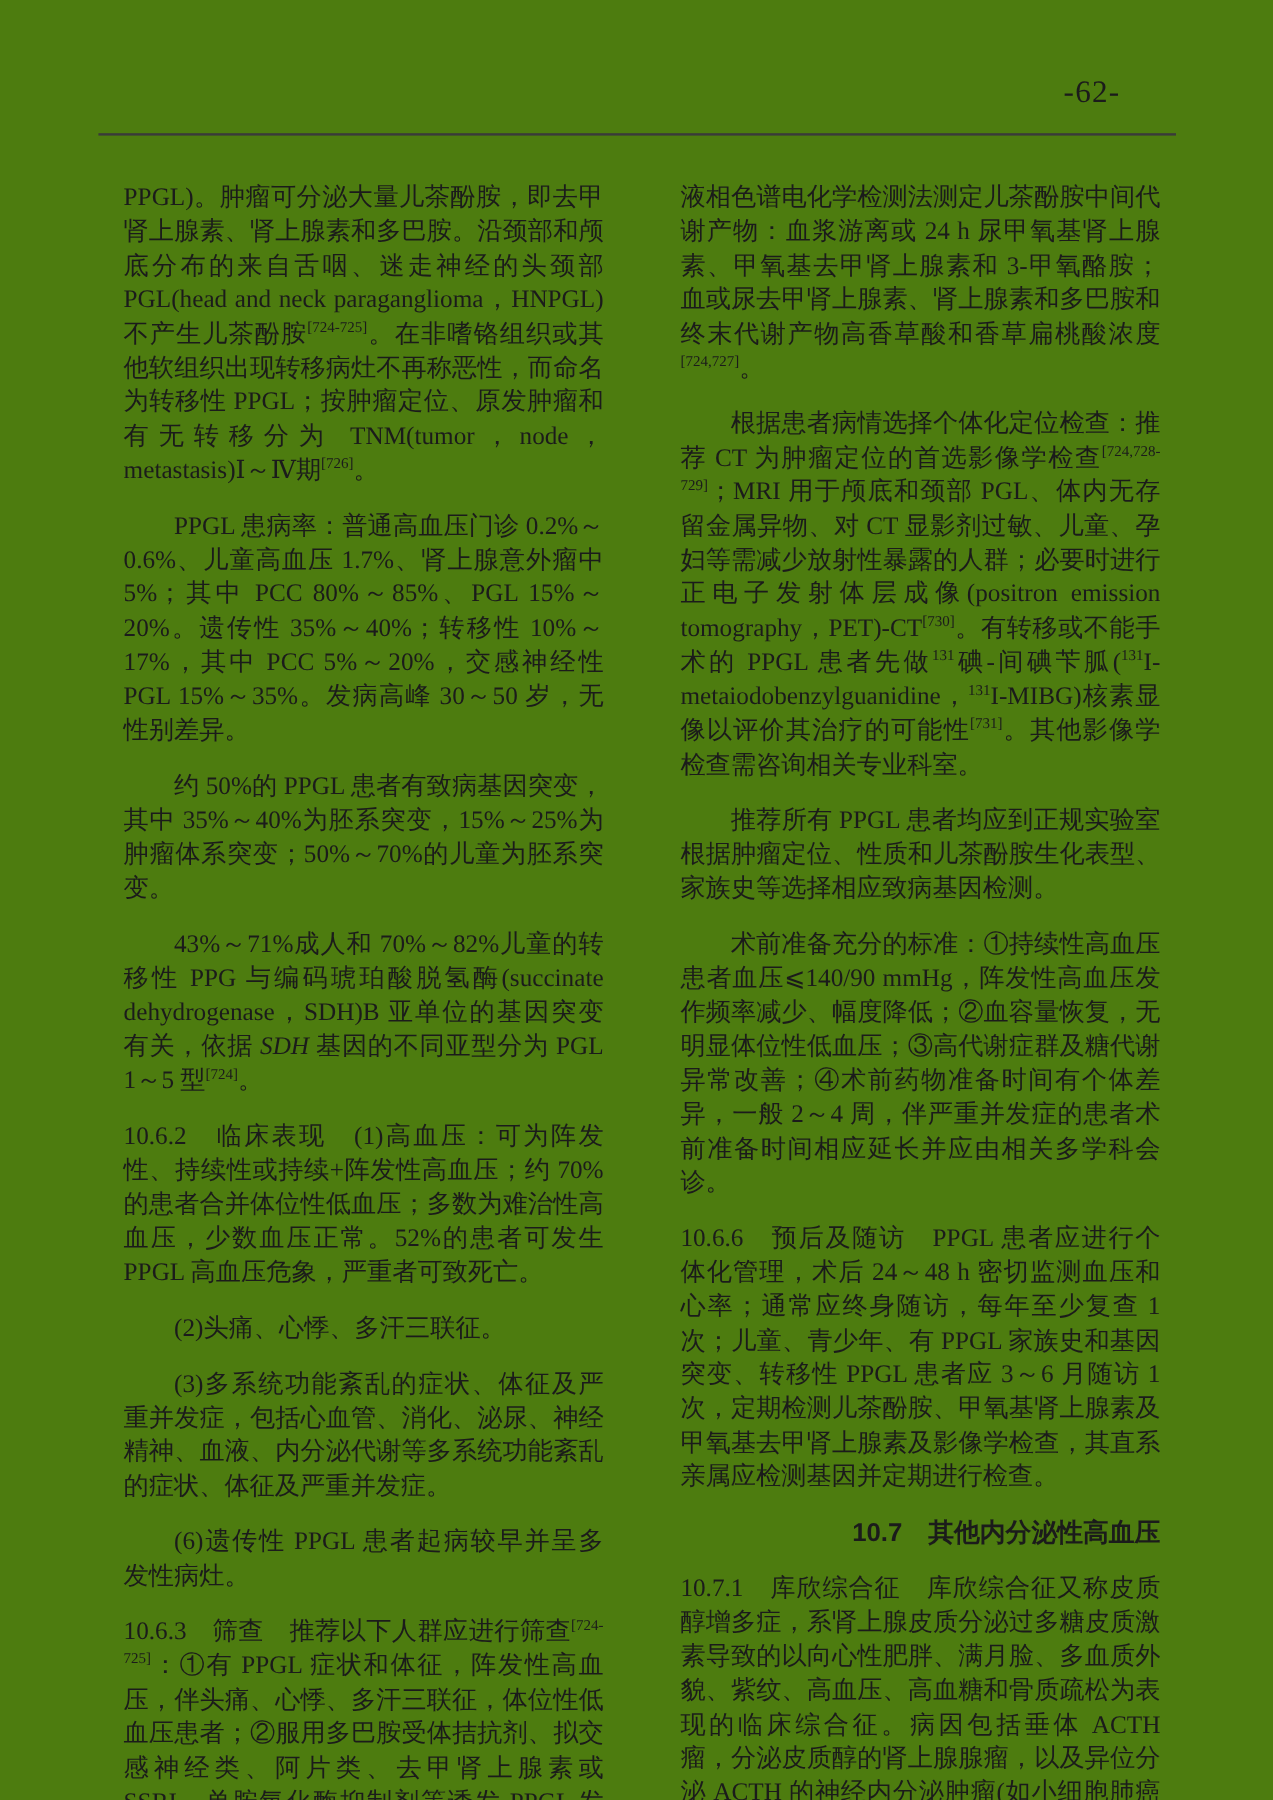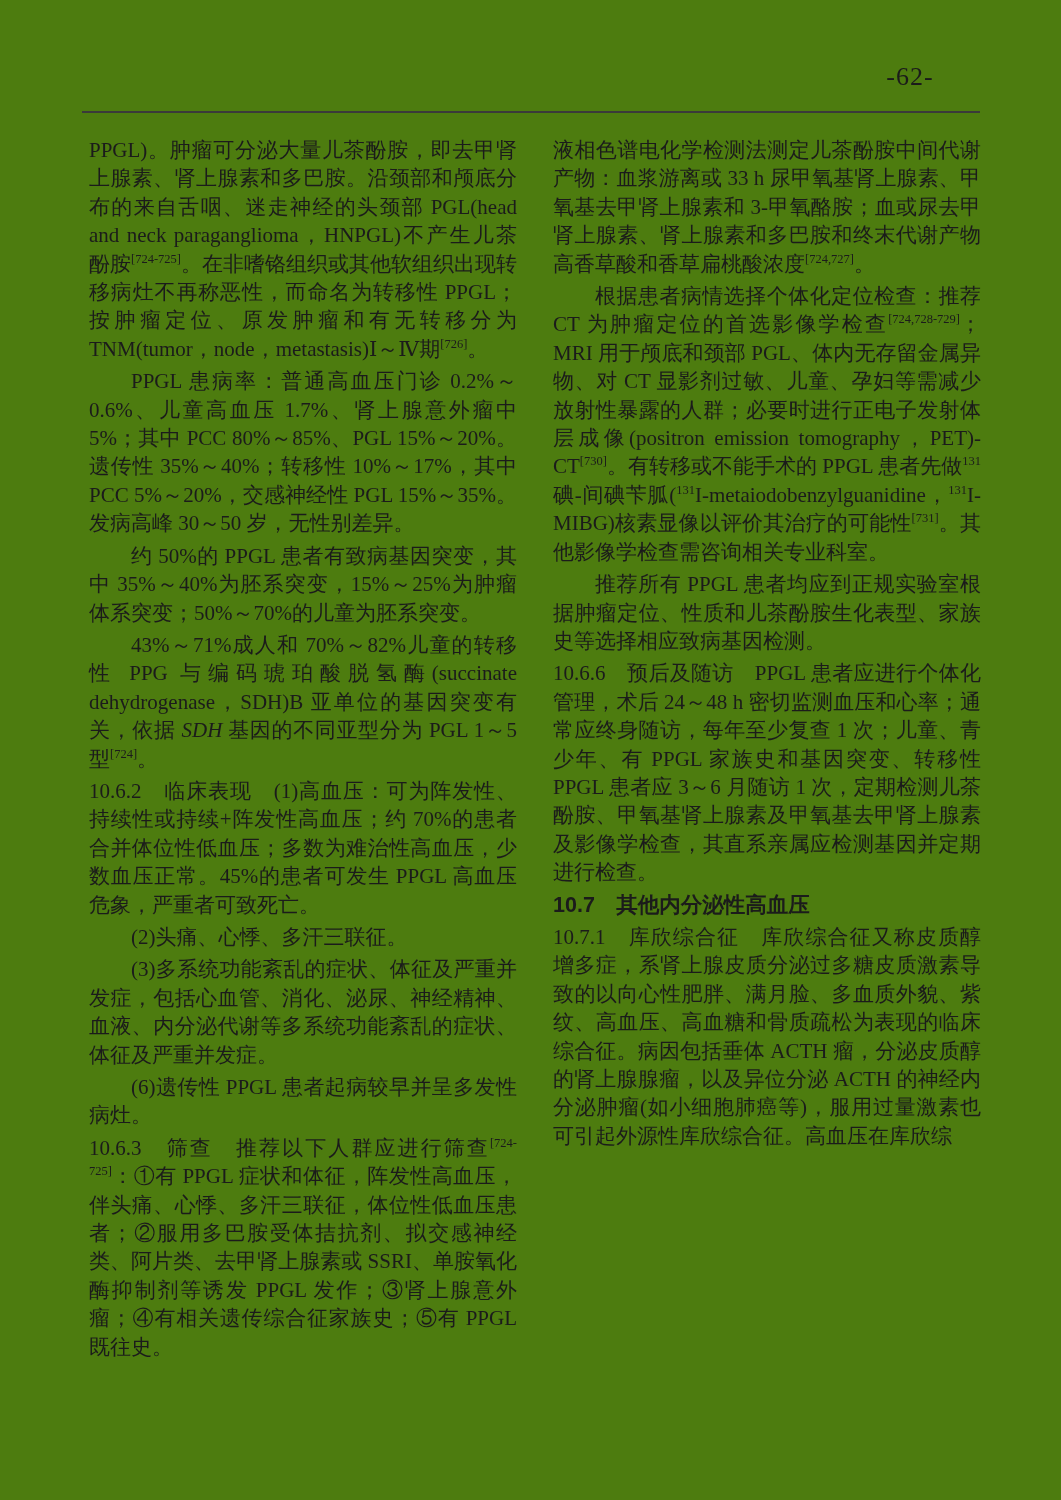--- a/index.html
+++ b/index.html
@@ -40,33 +40,33 @@
     left: 85px;
     width: 900px;
     display: flex;
     gap: 28px;
   }
   .col {
     width: 436px;
     flex: 0 0 436px;
   }
   .para {
-    margin: 4px;
+    margin: 18px;
     font-size: 21px;
     line-height: 28.4px;
     text-align: justify;
     word-break: break-word;
     overflow-wrap: break-word;
   }
   .para.indent { text-indent: 2em; }
   .para.heading {
     font-family: "Liberation Sans", "DejaVu Sans", sans-serif;
     font-weight: bold;
     font-size: 21.5px;
-    text-align: left;
+    text-align: right;
   }
   .para sup {
     font-size: 12.5px;
     line-height: 0;
     vertical-align: super;
     letter-spacing: 0;
   }
   .para i { font-style: italic; }
 </style>
 </head>
@@ -74,28 +74,29 @@
 
 <div class="page">
   <div class="page-number">-62-</div>
   <div class="head-rule"></div>
   <div class="columns">
     <div class="col">
         <p class="para cont"><span>PPGL)。肿瘤可分泌大量儿茶酚胺，即去甲肾上腺素、肾上腺素和多巴胺。沿颈部和颅底分布的来自舌咽、迷走神经的头颈部 PGL(head and neck paraganglioma，HNPGL)不产生儿茶酚胺</span><sup>[724-725]</sup><span>。在非嗜铬组织或其他软组织出现转移病灶不再称恶性，而命名为转移性 PPGL；按肿瘤定位、原发肿瘤和有无转移分为 TNM(tumor，node，metastasis)Ⅰ～Ⅳ期</span><sup>[726]</sup><span>。</span></p>
         <p class="para indent body"><span>PPGL 患病率：普通高血压门诊 0.2%～0.6%、儿童高血压 1.7%、肾上腺意外瘤中 5%；其中 PCC 80%～85%、PGL 15%～20%。遗传性 35%～40%；转移性 10%～17%，其中 PCC 5%～20%，交感神经性 PGL 15%～35%。发病高峰 30～50 岁，无性别差异。</span></p>
         <p class="para indent body"><span>约 50%的 PPGL 患者有致病基因突变，其中 35%～40%为胚系突变，15%～25%为肿瘤体系突变；50%～70%的儿童为胚系突变。</span></p>
         <p class="para indent body"><span>43%～71%成人和 70%～82%儿童的转移性 PPG 与编码琥珀酸脱氢酶(succinate dehydrogenase，SDH)B 亚单位的基因突变有关，依据 </span><i>SDH</i><span> 基因的不同亚型分为 PGL 1～5 型</span><sup>[724]</sup><span>。</span></p>
-        <p class="para section"><span>10.6.2　临床表现　(1)高血压：可为阵发性、持续性或持续+阵发性高血压；约 70%的患者合并体位性低血压；多数为难治性高血压，少数血压正常。45%的患者可发生 PPGL 高血压危象，严重者可致死亡。</span></p>
+        <p class="para section"><span>10.6.2　临床表现　(1)高血压：可为阵发性、持续性或持续+阵发性高血压；约 70%的患者合并体位性低血压；多数为难治性高血压，少数血压正常。52%的患者可发生 PPGL 高血压危象，严重者可致死亡。</span></p>
         <p class="para indent body"><span>(2)头痛、心悸、多汗三联征。</span></p>
         <p class="para indent body"><span>(3)多系统功能紊乱的症状、体征及严重并发症，包括心血管、消化、泌尿、神经精神、血液、内分泌代谢等多系统功能紊乱的症状、体征及严重并发症。</span></p>
         <p class="para indent body"><span>(6)遗传性 PPGL 患者起病较早并呈多发性病灶。</span></p>
         <p class="para section"><span>10.6.3　筛查　推荐以下人群应进行筛查</span><sup>[724-725]</sup><span>：①有 PPGL 症状和体征，阵发性高血压，伴头痛、心悸、多汗三联征，体位性低血压患者；②服用多巴胺受体拮抗剂、拟交感神经类、阿片类、去甲肾上腺素或 SSRI、单胺氧化酶抑制剂等诱发 PPGL 发作；③肾上腺意外瘤；④有相关遗传综合征家族史；⑤有 PPGL 既往史。</span></p>
       </div>
     <div class="col">
-        <p class="para cont"><span>液相色谱电化学检测法测定儿茶酚胺中间代谢产物：血浆游离或 33 h 尿甲氧基肾上腺素、甲氧基去甲肾上腺素和 3-甲氧酪胺；血或尿去甲肾上腺素、肾上腺素和多巴胺和终末代谢产物高香草酸和香草扁桃酸浓度</span><sup>[724,727]</sup><span>。</span></p>
+        <p class="para cont"><span>液相色谱电化学检测法测定儿茶酚胺中间代谢产物：血浆游离或 24 h 尿甲氧基肾上腺素、甲氧基去甲肾上腺素和 3-甲氧酪胺；血或尿去甲肾上腺素、肾上腺素和多巴胺和终末代谢产物高香草酸和香草扁桃酸浓度</span><sup>[724,727]</sup><span>。</span></p>
         <p class="para indent body"><span>根据患者病情选择个体化定位检查：推荐 CT 为肿瘤定位的首选影像学检查</span><sup>[724,728-729]</sup><span>；MRI 用于颅底和颈部 PGL、体内无存留金属异物、对 CT 显影剂过敏、儿童、孕妇等需减少放射性暴露的人群；必要时进行正电子发射体层成像(positron emission tomography，PET)-CT</span><sup>[730]</sup><span>。有转移或不能手术的 PPGL 患者先做</span><sup>131</sup><span>碘-间碘苄胍(</span><sup>131</sup><span>I-metaiodobenzylguanidine，</span><sup>131</sup><span>I-MIBG)核素显像以评价其治疗的可能性</span><sup>[731]</sup><span>。其他影像学检查需咨询相关专业科室。</span></p>
         <p class="para indent body"><span>推荐所有 PPGL 患者均应到正规实验室根据肿瘤定位、性质和儿茶酚胺生化表型、家族史等选择相应致病基因检测。</span></p>
+        <p class="para indent body"><span>术前准备充分的标准：①持续性高血压患者血压⩽140/90 mmHg，阵发性高血压发作频率减少、幅度降低；②血容量恢复，无明显体位性低血压；③高代谢症群及糖代谢异常改善；④术前药物准备时间有个体差异，一般 2～4 周，伴严重并发症的患者术前准备时间相应延长并应由相关多学科会诊。</span></p>
         <p class="para section"><span>10.6.6　预后及随访　PPGL 患者应进行个体化管理，术后 24～48 h 密切监测血压和心率；通常应终身随访，每年至少复查 1 次；儿童、青少年、有 PPGL 家族史和基因突变、转移性 PPGL 患者应 3～6 月随访 1 次，定期检测儿茶酚胺、甲氧基肾上腺素及甲氧基去甲肾上腺素及影像学检查，其直系亲属应检测基因并定期进行检查。</span></p>
         <p class="para heading"><span>10.7　其他内分泌性高血压</span></p>
         <p class="para section"><span>10.7.1　库欣综合征　库欣综合征又称皮质醇增多症，系肾上腺皮质分泌过多糖皮质激素导致的以向心性肥胖、满月脸、多血质外貌、紫纹、高血压、高血糖和骨质疏松为表现的临床综合征。病因包括垂体 ACTH 瘤，分泌皮质醇的肾上腺腺瘤，以及异位分泌 ACTH 的神经内分泌肿瘤(如小细胞肺癌等)，服用过量激素也可引起外源性库欣综合征。高血压在库欣综</span></p>
       </div>
   </div>
 </div>
 
 </body></html>

